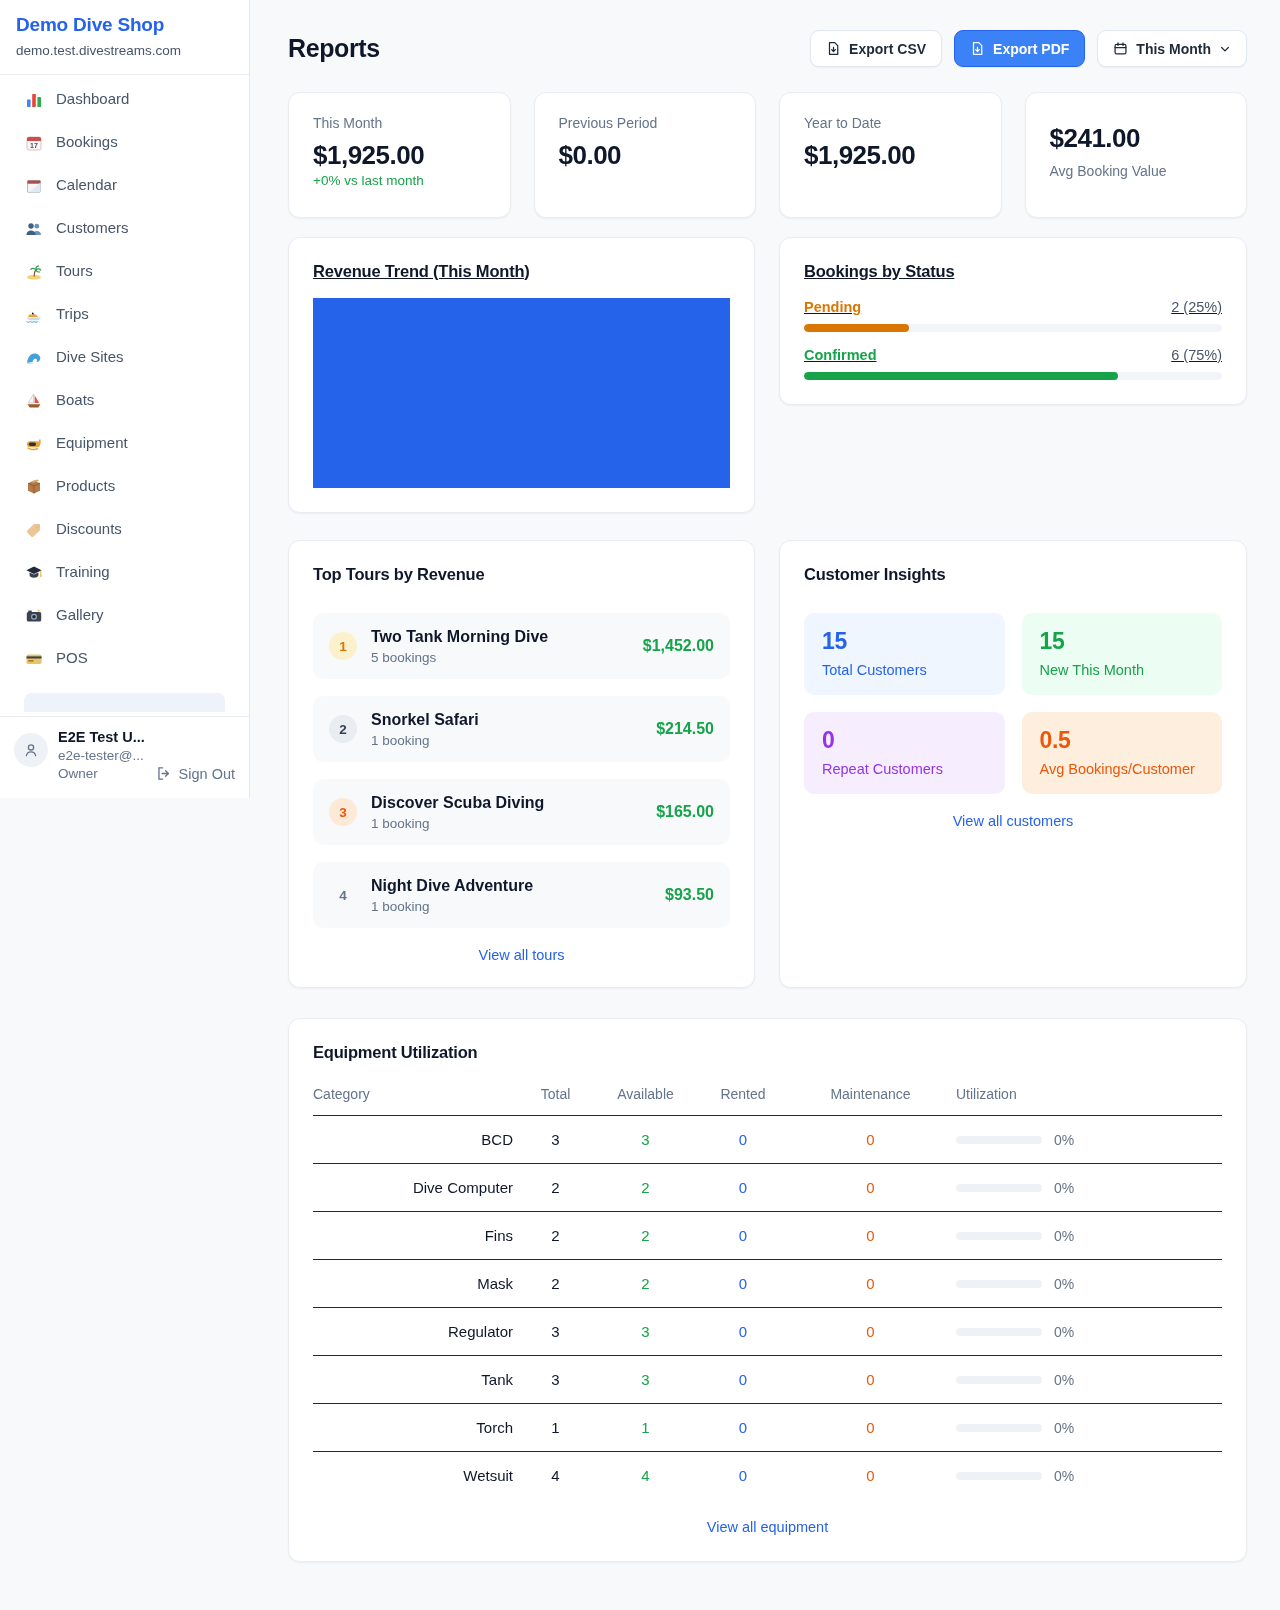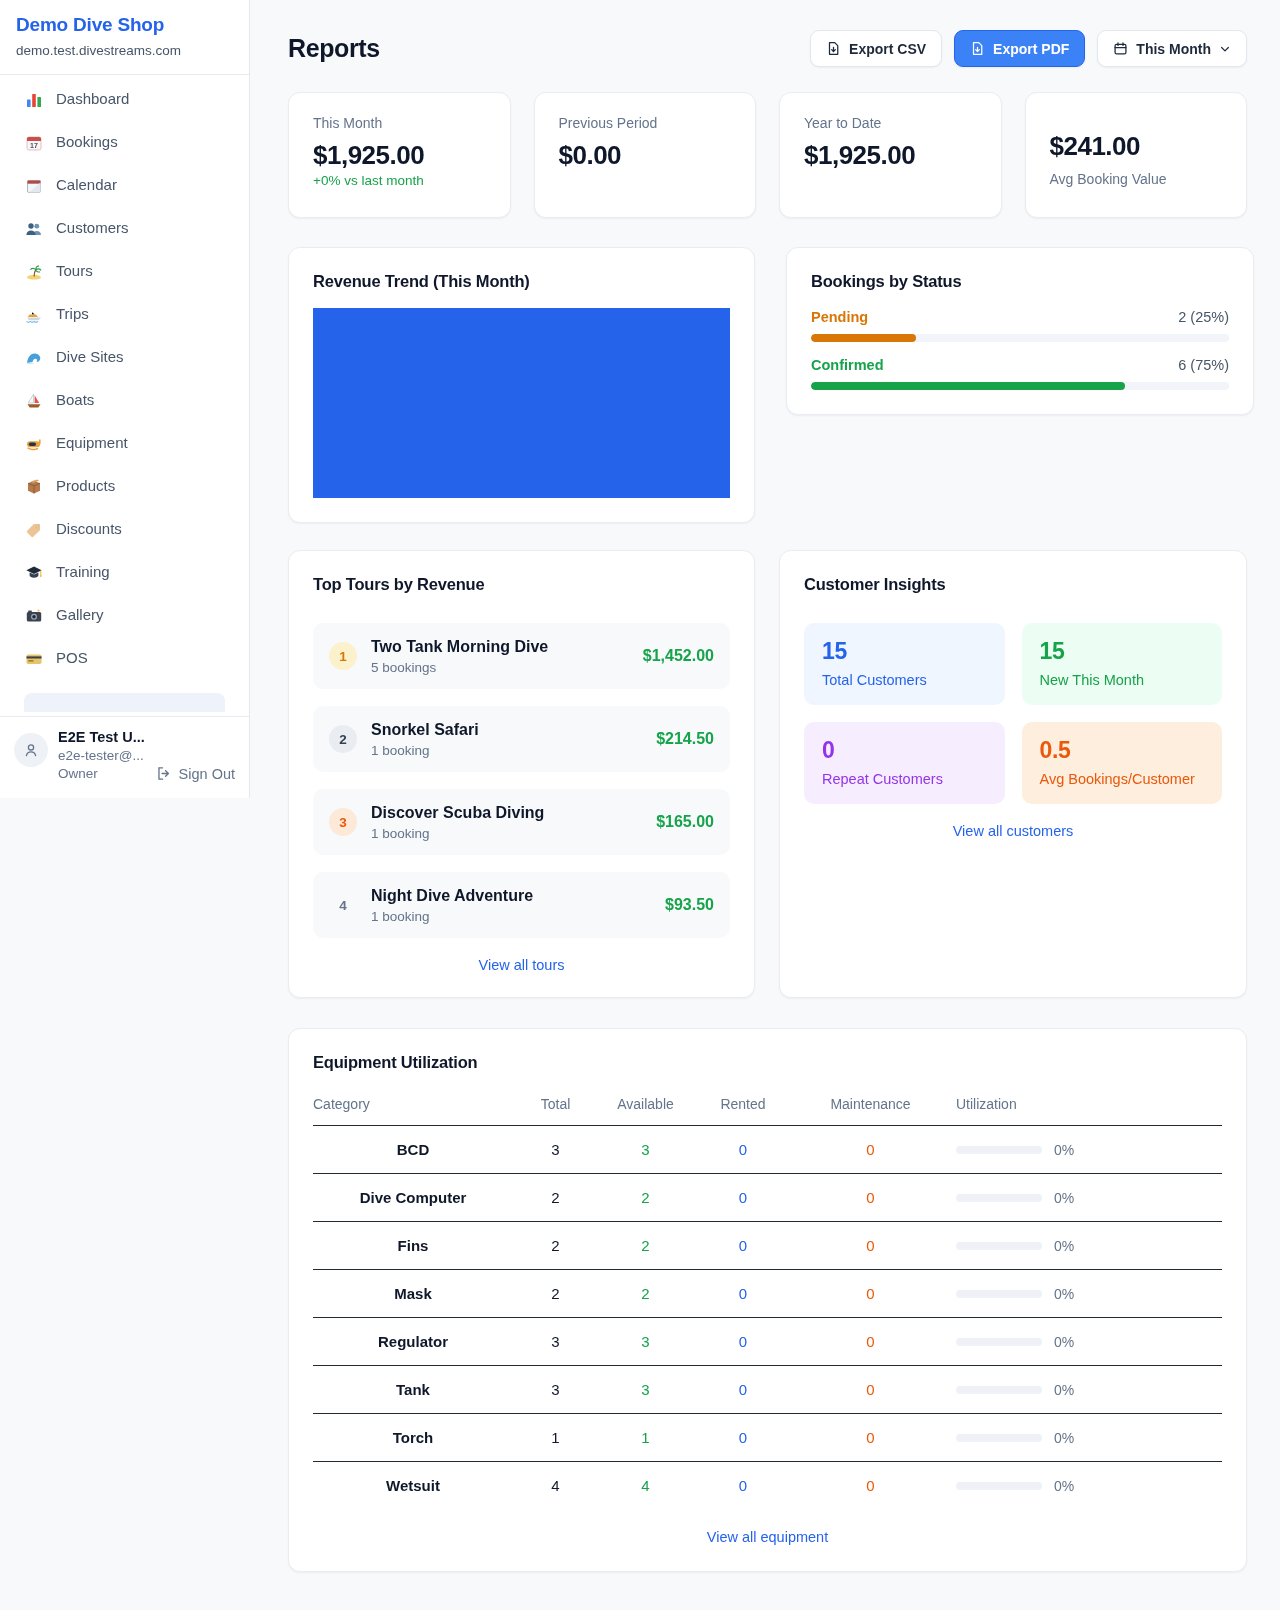--- a/index.html
+++ b/index.html
@@ -62,24 +62,24 @@
   .card {
     background:#fff; border:1px solid #e9edf2; border-radius:12px;
     box-shadow:0 1px 2px rgba(16,24,40,.05);
   }
 
   .stats-grid { display:grid; grid-template-columns:repeat(4,1fr); gap:23px; }
   .stat-card { padding:22px 24px; height:126px; }
   .stat-label { font-size:14px; color:#64748b; }
   .stat-value { font-size:26px; font-weight:700; color:#0f172a; margin-top:9px; letter-spacing:-0.5px; }
   .stat-delta { font-size:13.5px; color:#16a34a; margin-top:2px; }
-  .stat-card.value-first .stat-value { margin-top:16px; }
+  .stat-card.value-first .stat-value { margin-top:8px; }
   .stat-card.value-first .stat-label { margin-top:9px; }
 
-  .row2 { display:grid; grid-template-columns:467px 468px; gap:31px; margin-top:29px; align-items:start; }
+  .row2 { display:grid; grid-template-columns:467px 468px; gap:24px; margin-top:19px; align-items:start;text-decoration:underline; }
   .panel { padding:24px; }
   .panel-title { font-size:16.5px; font-weight:700; color:#0f172a; letter-spacing:-0.2px; }
   .chart-block { margin-top:17px; height:190px; background:#2563eb; }
 
   .status-row { margin-top:15px; }
   .status-row.first { margin-top:18px; }
   .status-head { display:flex; justify-content:space-between; align-items:baseline; font-size:14.5px; }
   .status-label { font-weight:700; }
   .status-value { color:#475569; }
   .track { height:8px; border-radius:4px; background:#f1f5f9; margin-top:9px; overflow:hidden; }
@@ -112,21 +112,21 @@
 
   .equip-card { margin-top:30px; padding:24px 24px 26px; }
   table { width:100%; border-collapse:collapse; margin-top:14px; }
   th {
     font-size:14px; font-weight:400; color:#64748b; text-align:center;
     padding:10px 0 13px; border-bottom:1px solid #1f2937;
   }
   th.left { text-align:left; }
   td { font-size:15px; text-align:center; height:48px; border-bottom:1px solid #1f2937; }
   tr:last-child td { border-bottom:none; }
-  td.cat { text-align:center; font-weight:700; color:#0f172a; }
+  td.cat { text-align:right; font-weight:400; color:#0f172a; }
   td.avail { color:#16a34a; }
   td.rented { color:#2563eb; }
   td.maint { color:#ea580c; }
   .util-cell { display:flex; align-items:center; gap:12px; padding-left:8px; }
   .util-track { width:86px; height:8px; border-radius:4px; background:#eef2f6; overflow:hidden; }
   .util-fill { height:8px; border-radius:4px; background:#2563eb; }
   .util-pct { font-size:14px; color:#64748b; }
 </style>
 </head>
 <body>

